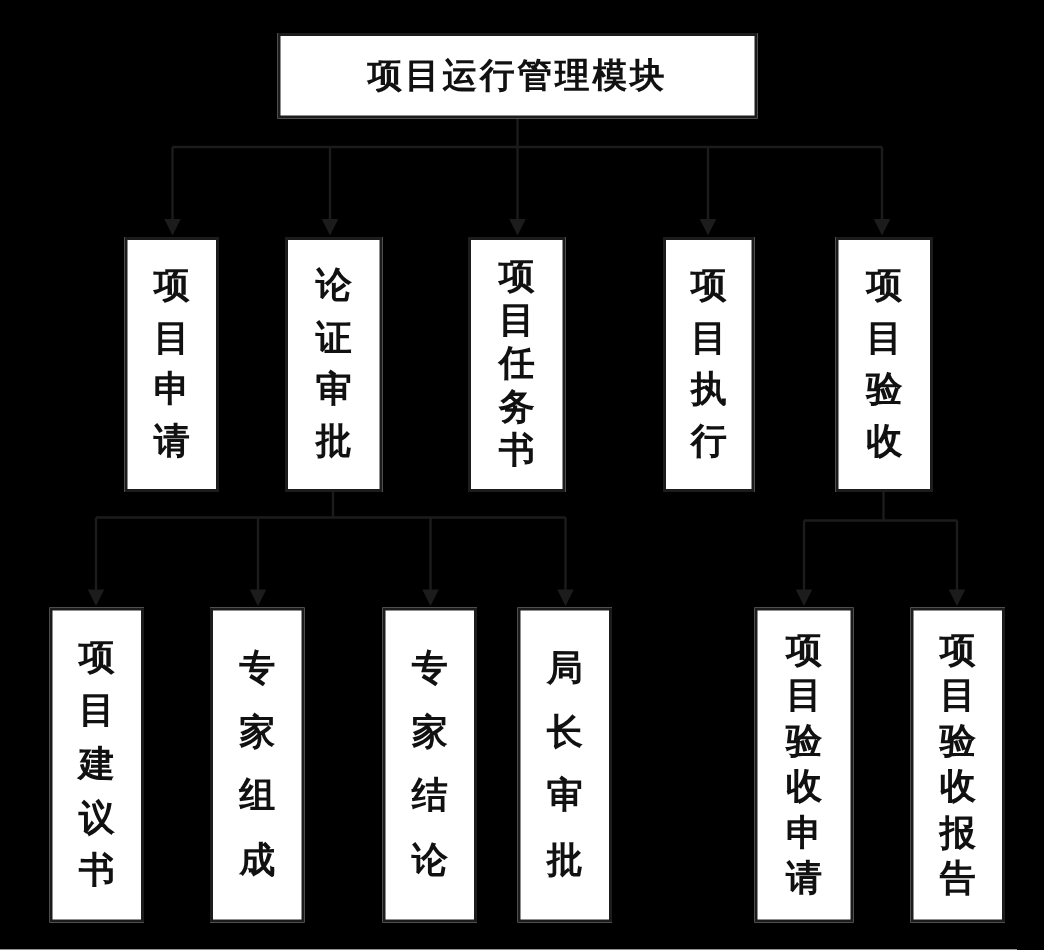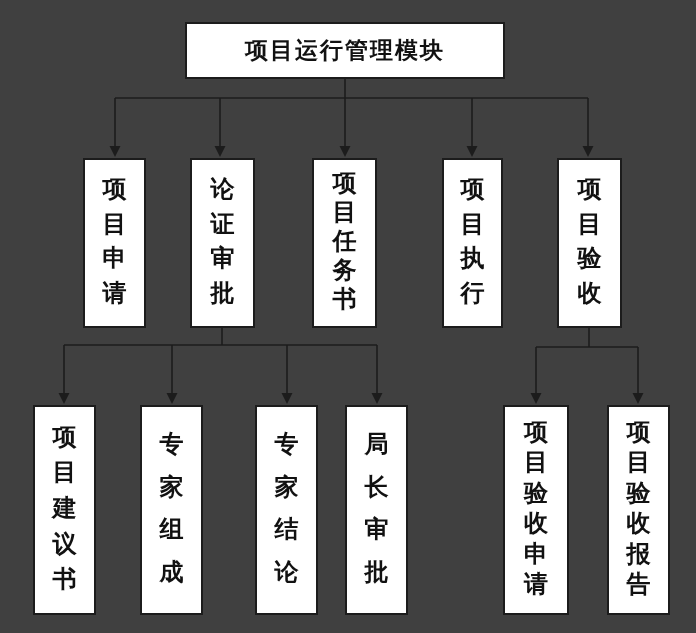--- a/index.html
+++ b/index.html
@@ -1,18 +1,18 @@
 <!DOCTYPE html>
 <html><head>
 <meta charset="utf-8">
 <style>
   html,body{margin:0;padding:0;background:#ffffff;}
   #stage{
-    position:relative;width:696px;height:633px;background:#404040;overflow:hidden;
-    font-family:Liberation Mono, monospace;color:#111;
+    position:relative;width:696px;height:633px;background:#000000;overflow:hidden;
+    font-family:Liberation Sans, sans-serif;color:#111;
   }
   #connector-layer{position:absolute;left:0;top:0;width:696px;height:633px;}
   #connector-layer path{stroke:#1c1c1c;stroke-width:1.6;fill:none;}
   #connector-layer polygon{fill:#1c1c1c;stroke:none;}
   .box{
     position:absolute;box-sizing:border-box;border:2px solid #1c1c1c;background:#ffffff;
     display:flex;align-items:center;justify-content:center;font-weight:700;
   }
   .box.h{font-size:23px;letter-spacing:2px;white-space:nowrap;}
   .box.v{flex-direction:column;justify-content:space-evenly;padding:8px 0;}

